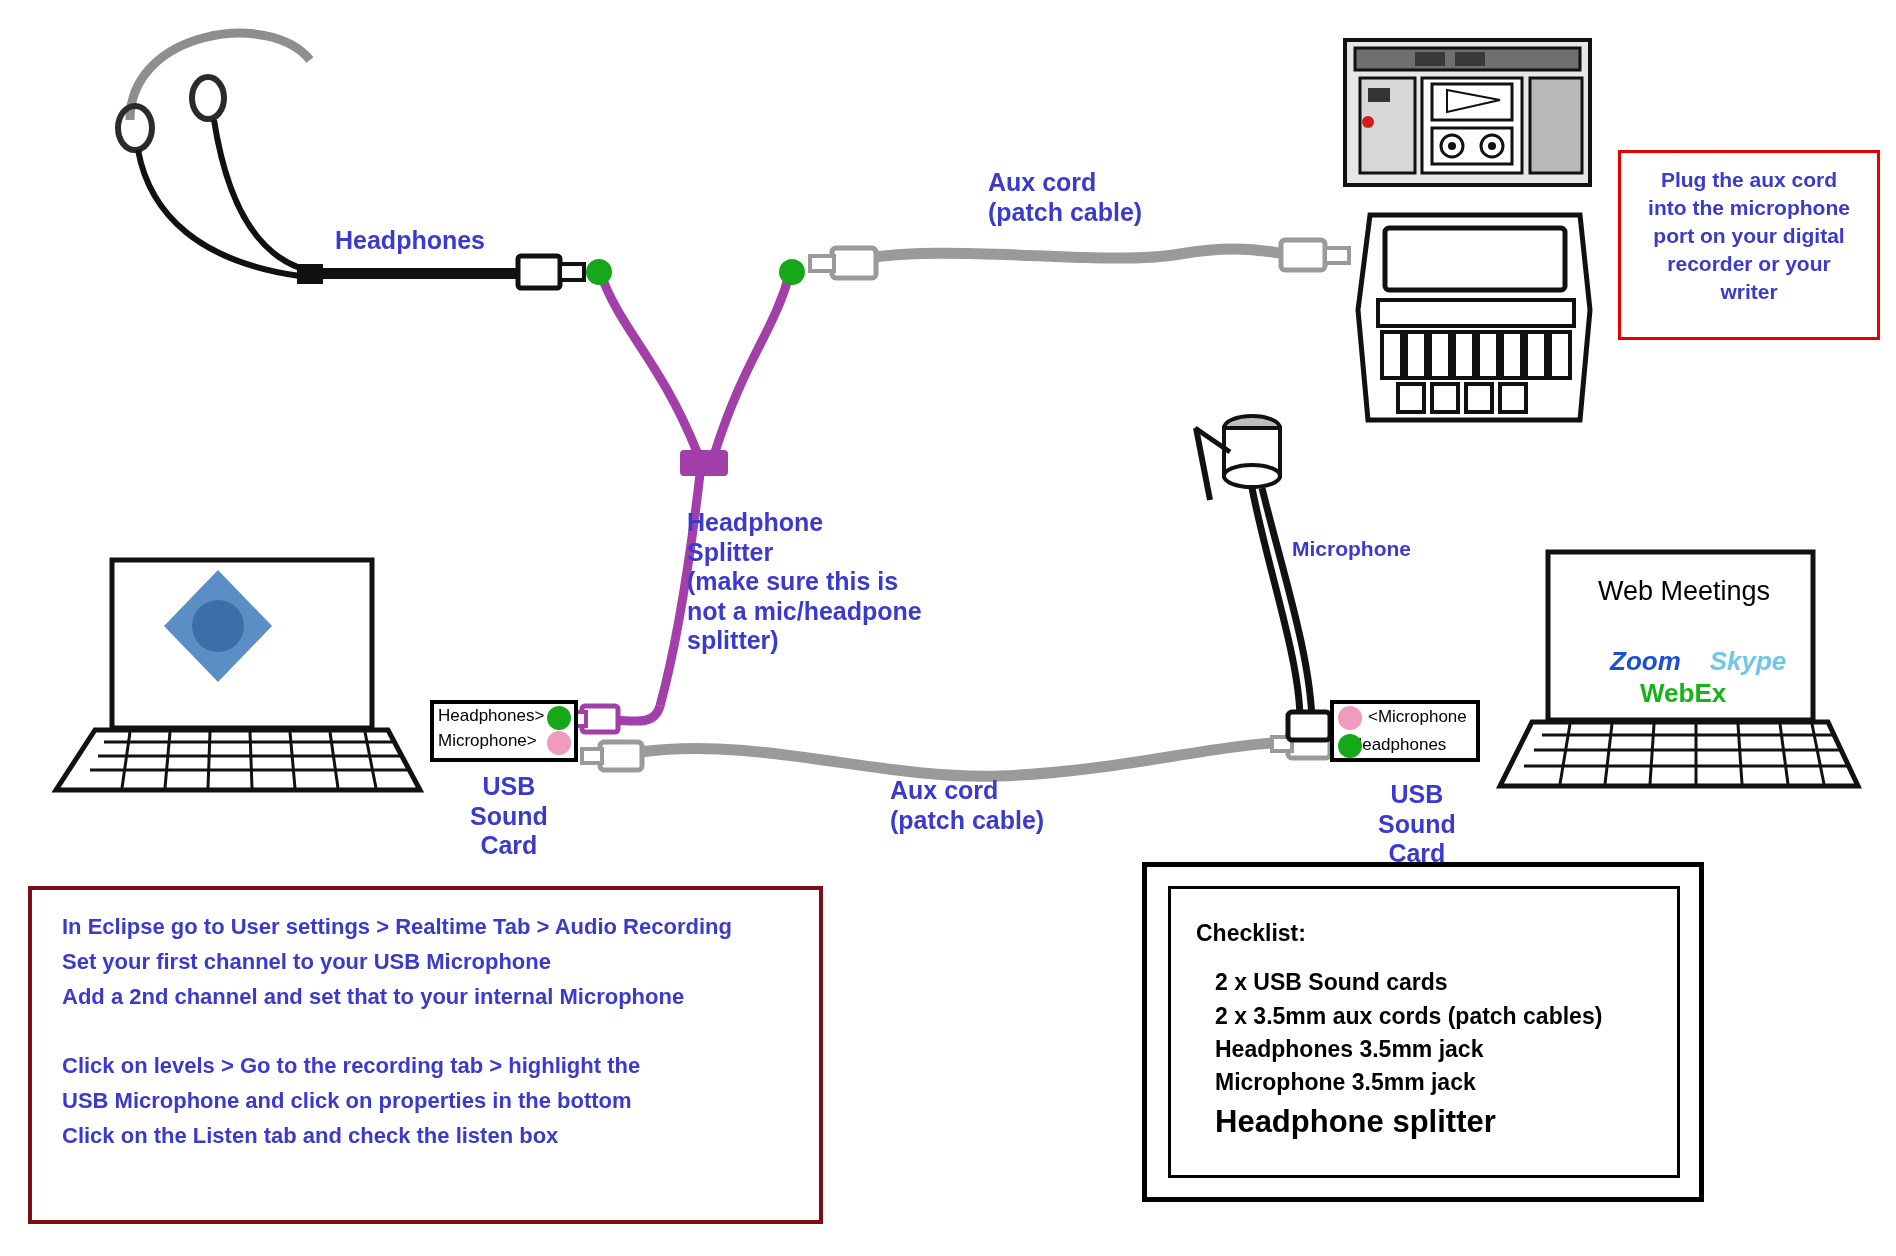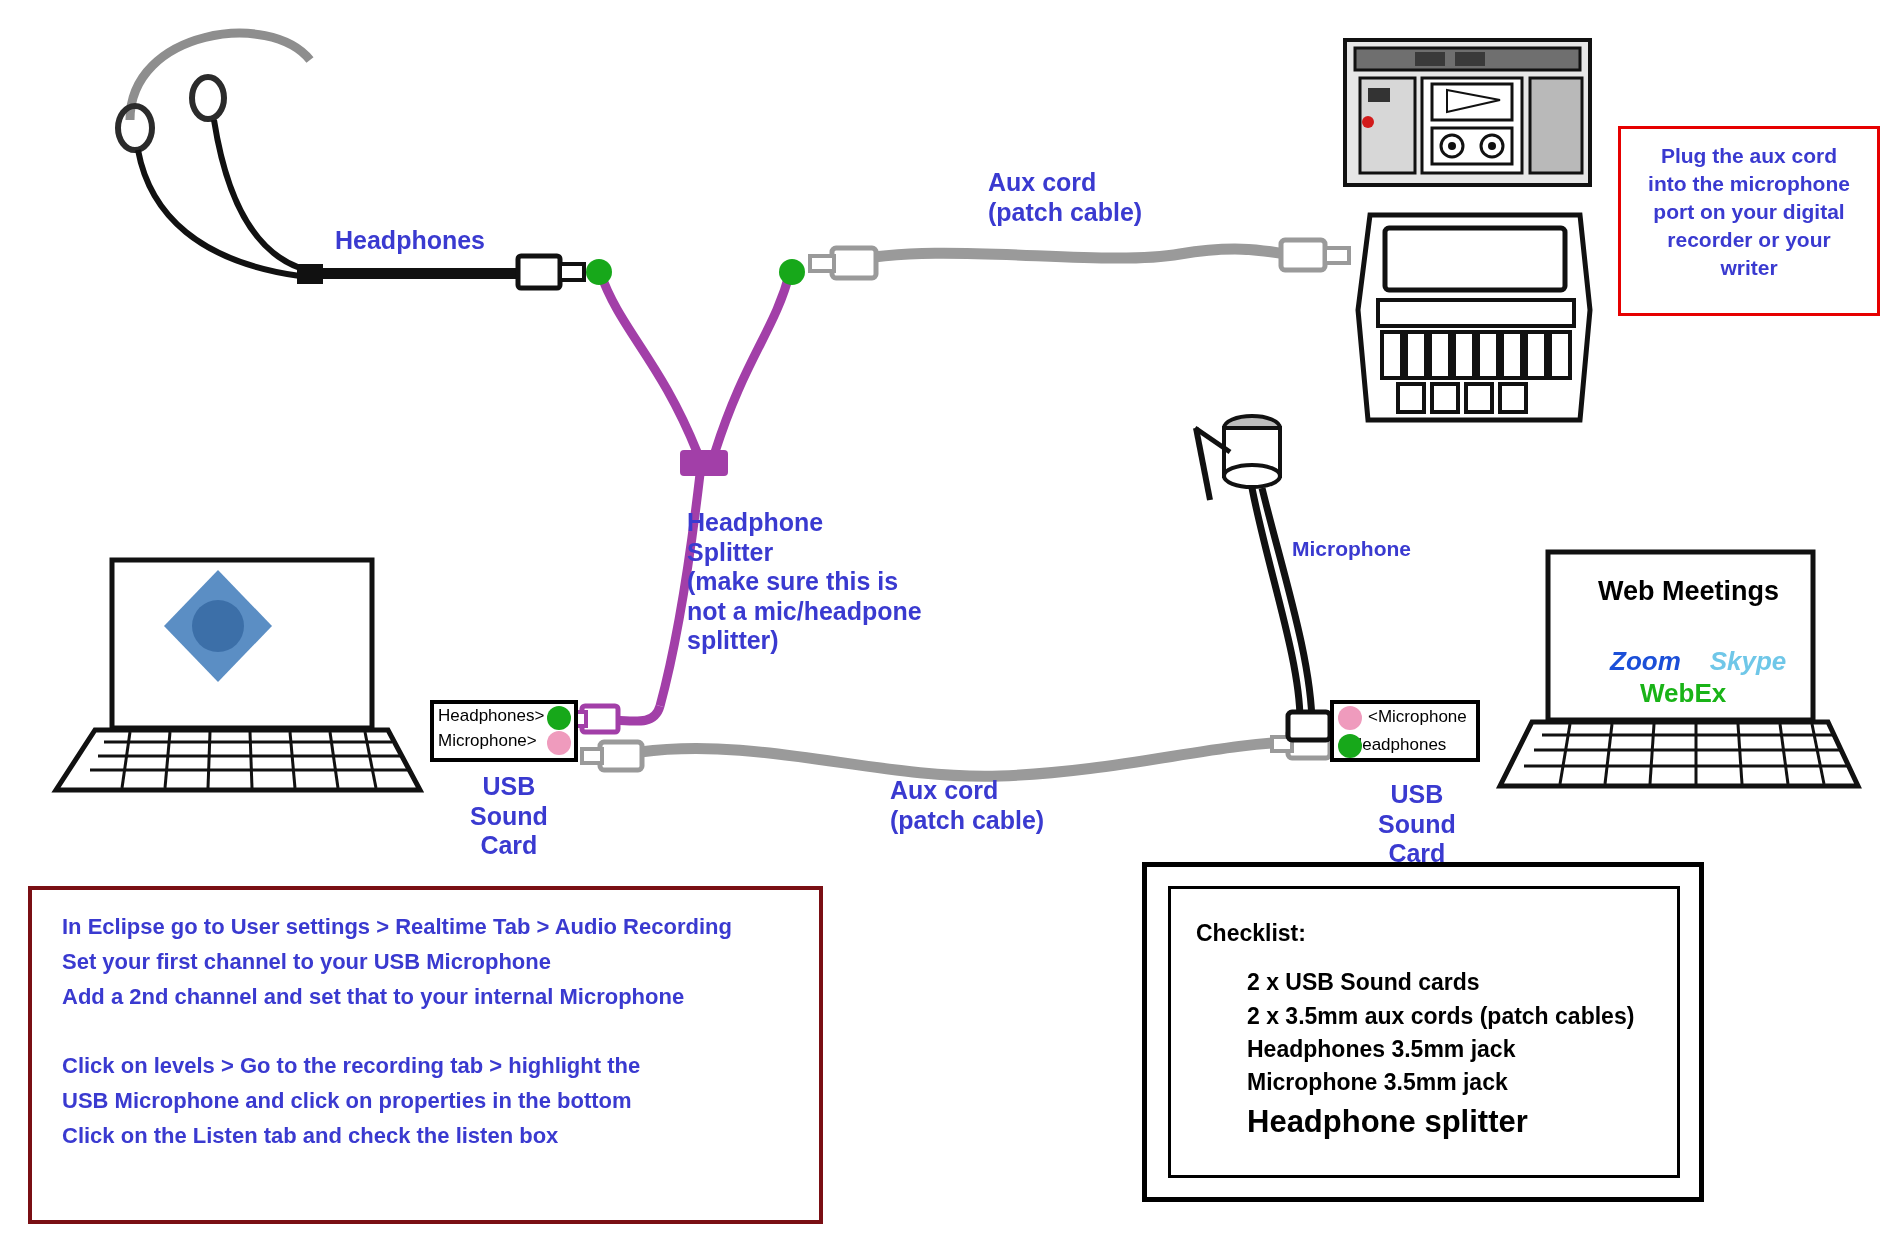--- a/index.html
+++ b/index.html
@@ -18,20 +18,21 @@
     font-family:"Liberation Sans", sans-serif;
     line-height:1.18;
     white-space:pre;
   }
   svg { position:absolute; left:0; top:0; }
   .boxred {
     position:absolute;
     border:3px solid #e60000;
     box-sizing:border-box;
     background:#ffffff;
+    margin-top:24px;
   }
   .boxdark {
     position:absolute;
     border:4px solid #7a0f14;
     box-sizing:border-box;
     background:#ffffff;
   }
   .boxblack {
     position:absolute;
     border:5px solid #000000;
@@ -65,21 +66,21 @@
     position:absolute;
     font-size:17px;
     font-weight:normal;
     color:#000;
     font-family:"Liberation Sans", sans-serif;
     white-space:pre;
   }
   .jack-green { position:absolute; border-radius:50%; background:#17a81a; }
   .jack-pink  { position:absolute; border-radius:50%; background:#ef9bbd; }
   .webmeet-title {
-    position:absolute; color:#000; font-weight:bold; white-space:pre;
+    position:absolute; color:#000; font-weight:normal; white-space:pre;
   }
   .zoom-t { color:#1b4fd8; font-weight:bold; }
   .skype-t { color:#6fc7e8; font-weight:bold; }
   .webex-t { color:#19b317; font-weight:bold; }
 </style>
 </head>
 <body>
 
 <div id="stage">
 
@@ -282,21 +283,21 @@
 Add a 2nd channel and set that to your internal Microphone
 
 Click on levels &gt; Go to the recording tab &gt; highlight the
 USB Microphone and click on properties in the bottom
 Click on the Listen tab and check the listen box</div>
   </div>
 
   <div class="boxblack" style="left:1142px; top:862px; width:562px; height:340px;"></div>
   <div class="boxblack-inner" style="left:1168px; top:886px; width:512px; height:292px;">
     <div class="chk-text" style="font-size:23px; padding:28px 0 0 25px;">Checklist:</div>
-    <div style="padding:16px 0 0 44px;margin-left:32px;">
+    <div style="padding:16px 0 0 44px;">
       <div class="chk-text" style="font-size:23px;">2 x USB Sound cards</div>
       <div class="chk-text" style="font-size:23px;">2 x 3.5mm aux cords (patch cables)</div>
       <div class="chk-text" style="font-size:23px;">Headphones 3.5mm jack</div>
       <div class="chk-text" style="font-size:23px;">Microphone 3.5mm jack</div>
       <div class="chk-text" style="font-size:31px;">Headphone splitter</div>
     </div>
   </div>
 
 </div>
 

